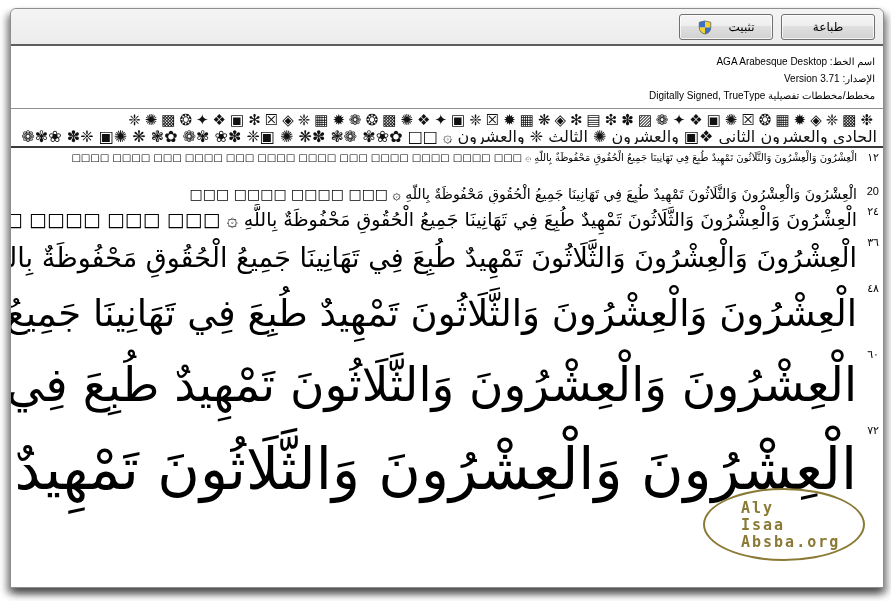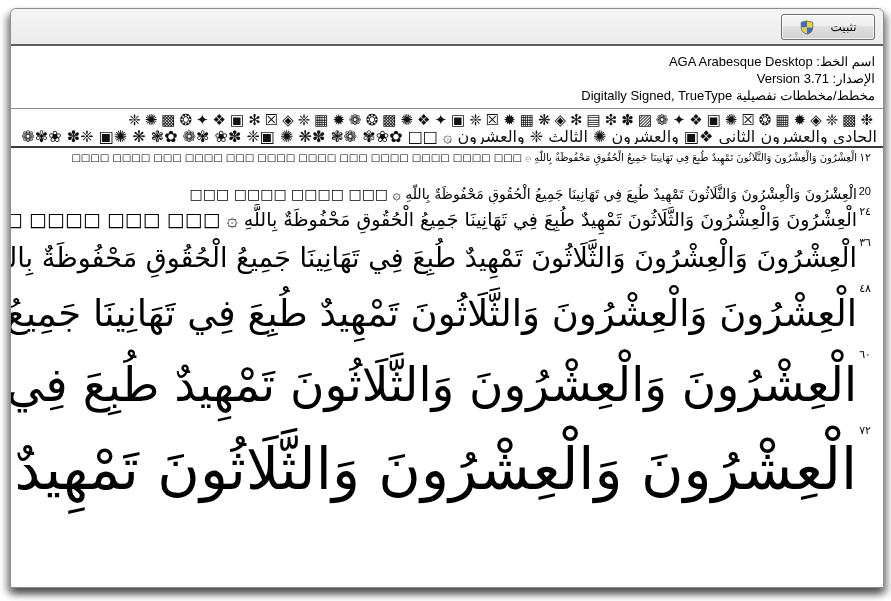--- a/index.html
+++ b/index.html
@@ -19,33 +19,33 @@
          gap:17px; font-size:12px; color:#000; cursor:default;
          background:linear-gradient(#f5f5f5,#eeeeee 45%,#e0e0e0 45%,#d1d1d1);
          border:1px solid #707070; border-radius:3px;
          box-shadow:inset 0 0 0 1px rgba(255,255,255,.75); }
   .shield { width:14px; height:15px; display:inline-block; }
 
   
   .content { position:absolute; top:39px; left:0; right:0; bottom:0; background:#fff;
              direction:rtl; overflow:hidden; }
 
-  .meta { padding:5px 8px 4px; text-align:right; font-size:13px; line-height:17px;
+  .meta { padding:5px 8px 4px; text-align:right; font-size:10px; line-height:17px;
           color:#000; border-bottom:1px solid #8f8f8f; }
 
   .strip { border-bottom:2px solid #3a3a3a; padding:1px 6px 2px; color:#111; }
   .strip .l1 { font-family:"DejaVu Sans", sans-serif; font-size:15px; line-height:20px;
                letter-spacing:4px; white-space:nowrap; overflow:hidden; }
   .strip .l2 { font-family:"DejaVu Sans", sans-serif; font-size:16px; line-height:14px;
                letter-spacing:2px; white-space:nowrap; overflow:hidden; }
 
   .rows { padding-top:2px; }
   .srow { position:relative; overflow:hidden; white-space:nowrap; padding-right:26px;
           font-family:"DejaVu Sans", sans-serif; color:#000; }
-  .srow .lbl { position:absolute; right:12px; top:1px; font:11px "Liberation Sans",sans-serif; }
+  .srow .lbl { position:absolute; right:4px; top:1px; font:11px "Liberation Sans",sans-serif; }
   .r0 { font-size:10px; line-height:16px; height:34px; white-space:normal; }
   .r1 { font-size:14px; line-height:20px; height:20px; }
   .r2 { font-size:19px; line-height:31px; height:31px; }
   .r3 { font-size:27px; line-height:46px; height:46px; }
   .r4 { font-size:37px; line-height:66px; height:66px; }
   .r5 { font-size:47px; line-height:76px; height:76px; }
   .r6 { font-size:58px; line-height:92px; height:92px; }
   .tail { letter-spacing:1px; }
 
   
@@ -54,20 +54,23 @@
         color:#8a7a35; font:bold 15px/17px "DejaVu Sans Mono", monospace;
         padding:10px 0 0 36px; letter-spacing:2px; background:transparent; z-index:5; }
 </style>
 </head>
 <body>
 
 <div class="window">
 
   <div class="toolbar">
     <div class="btn-group">
+      <div class="btn">
+        <span>طباعة</span>
+      </div>
       <div class="btn">
         <span>تثبيت</span>
         <svg class="shield" viewBox="0 0 16 17">
           <defs>
               <clipPath id="shc">
                 <path d="M8 1 L14.6 2.6 V8.2 C14.6 12.8 11.6 15.2 8 16 C4.4 15.2 1.4 12.8 1.4 8.2 V2.6 Z"></path>
               </clipPath>
             </defs>
           <g clip-path="url(#shc)">
             <rect x="0" y="0" width="8" height="8.5" fill="#3b6fc9"></rect>
@@ -123,15 +126,20 @@
       <div class="srow r5">
         <span class="lbl">٦٠</span>
         <span class="txt">الْعِشْرُونَ وَالْعِشْرُونَ وَالثَّلَاثُونَ تَمْهِيدٌ طُبِعَ فِي تَهَانِينَا جَمِيعُ الْحُقُوقِ مَحْفُوظَةٌ</span>
       </div>
       <div class="srow r6">
         <span class="lbl">٧٢</span>
         <span class="txt">الْعِشْرُونَ وَالْعِشْرُونَ وَالثَّلَاثُونَ تَمْهِيدٌ طُبِعَ فِي تَهَـ</span>
       </div>
     </div>
 
+    <div class="wm">
+      <div>Aly</div>
+      <div>Isaa</div>
+      <div>Absba.org</div>
+    </div>
 
   </div>
 </div>
 
 </body></html>

